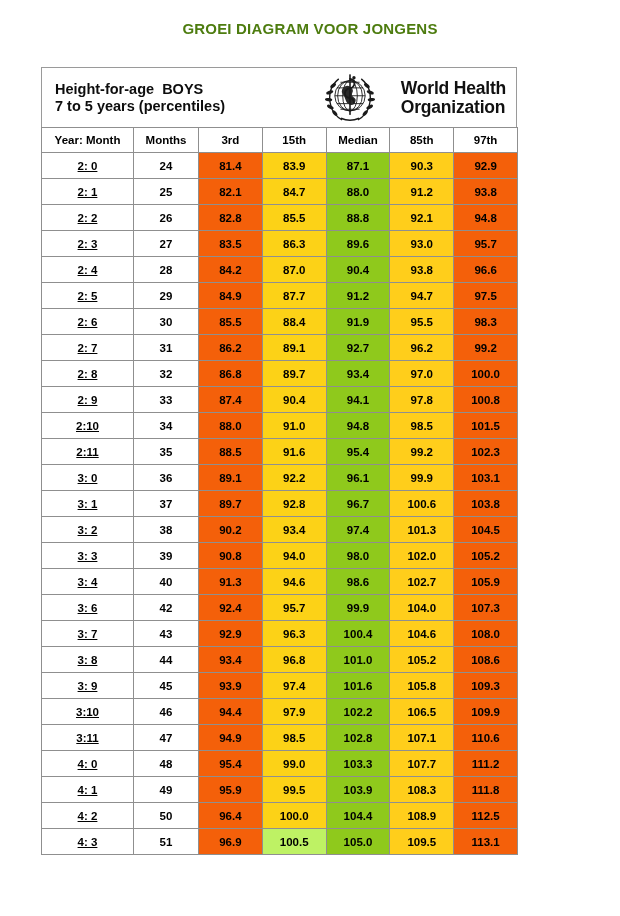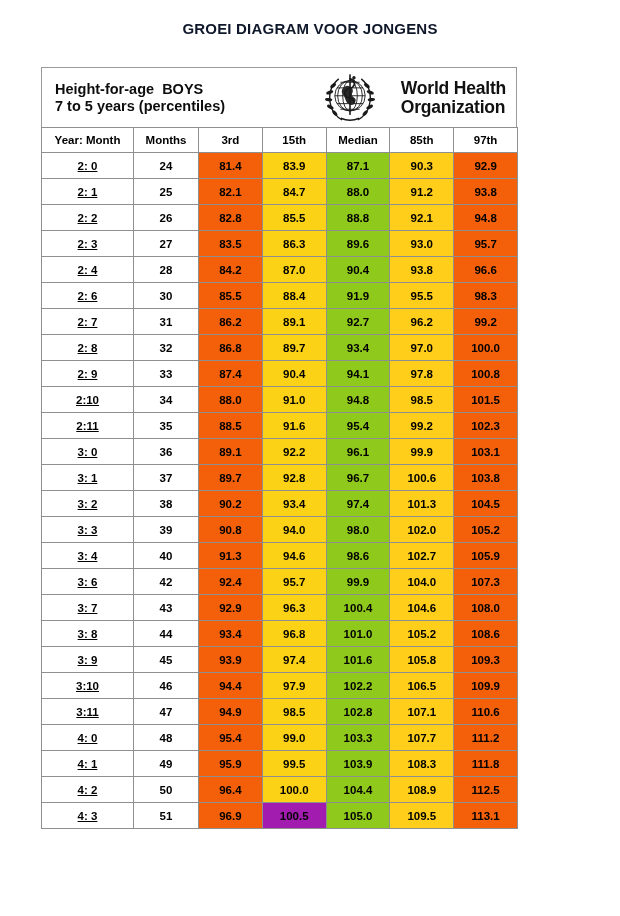--- a/index.html
+++ b/index.html
@@ -11,21 +11,21 @@
     height: 916px;
     background: #ffffff;
     font-family: "Liberation Sans", sans-serif;
     overflow: hidden;
   }
 
   #page-title {
     text-align: center;
     font-size: 15px;
     font-weight: bold;
-    color: #0f172a;
+    color: #4d7c0f;
     letter-spacing: 0.2px;
     padding-top: 20px;
     padding-bottom: 0;
     line-height: 18px;
   }
 
   #chart-wrap {
     position: absolute;
     left: 41px;
     top: 67px;
@@ -244,20 +244,29 @@
         <tr>
           <td class="label-cell">2: 4</td>
           <td class="months-cell">28</td>
           <td class="val" style="background: rgb(244, 96, 10);">84.2</td>
           <td class="val" style="background: rgb(252, 210, 23);">87.0</td>
           <td class="val" style="background: rgb(143, 201, 28);">90.4</td>
           <td class="val" style="background: rgb(255, 206, 27);">93.8</td>
           <td class="val" style="background: rgb(244, 96, 10);">96.6</td>
         </tr>
         <tr>
+          <td class="label-cell">2: 5</td>
+          <td class="months-cell">29</td>
+          <td class="val" style="background: rgb(244, 96, 10);">84.9</td>
+          <td class="val" style="background: rgb(252, 210, 23);">87.7</td>
+          <td class="val" style="background: rgb(143, 201, 28);">91.2</td>
+          <td class="val" style="background: rgb(255, 206, 27);">94.7</td>
+          <td class="val" style="background: rgb(244, 96, 10);">97.5</td>
+        </tr>
+        <tr>
           <td class="label-cell">2: 6</td>
           <td class="months-cell">30</td>
           <td class="val" style="background: rgb(244, 96, 10);">85.5</td>
           <td class="val" style="background: rgb(252, 210, 23);">88.4</td>
           <td class="val" style="background: rgb(143, 201, 28);">91.9</td>
           <td class="val" style="background: rgb(255, 206, 27);">95.5</td>
           <td class="val" style="background: rgb(244, 96, 10);">98.3</td>
         </tr>
         <tr>
           <td class="label-cell">2: 7</td>
@@ -427,21 +436,21 @@
           <td class="val" style="background: rgb(244, 96, 10);">96.4</td>
           <td class="val" style="background: rgb(252, 210, 23);">100.0</td>
           <td class="val" style="background: rgb(143, 201, 28);">104.4</td>
           <td class="val" style="background: rgb(255, 206, 27);">108.9</td>
           <td class="val" style="background: rgb(244, 96, 10);">112.5</td>
         </tr>
         <tr>
           <td class="label-cell">4: 3</td>
           <td class="months-cell">51</td>
           <td class="val" style="background: rgb(244, 96, 10);">96.9</td>
-          <td class="val" style="background: #a21caf;">100.5</td>
+          <td class="val" style="background: #bef264;">100.5</td>
           <td class="val" style="background: rgb(143, 201, 28);">105.0</td>
           <td class="val" style="background: rgb(255, 206, 27);">109.5</td>
           <td class="val" style="background: rgb(244, 96, 10);">113.1</td>
         </tr>
       </tbody>
   </table>
 
 </div>
 
 </body></html>

